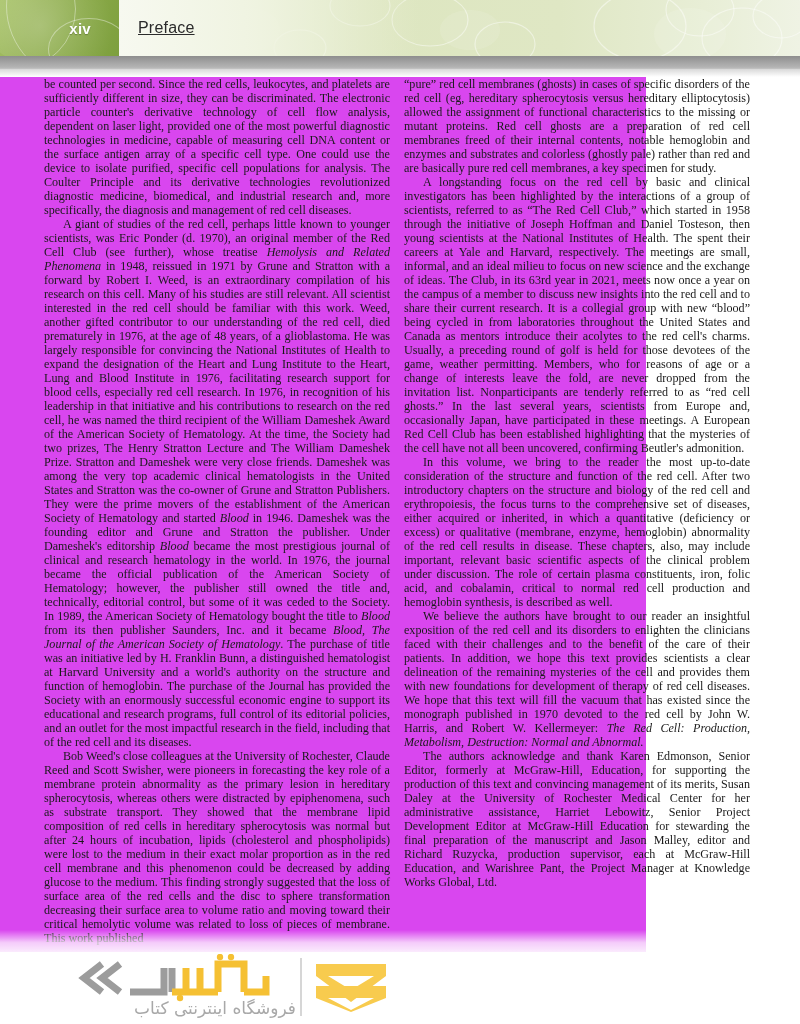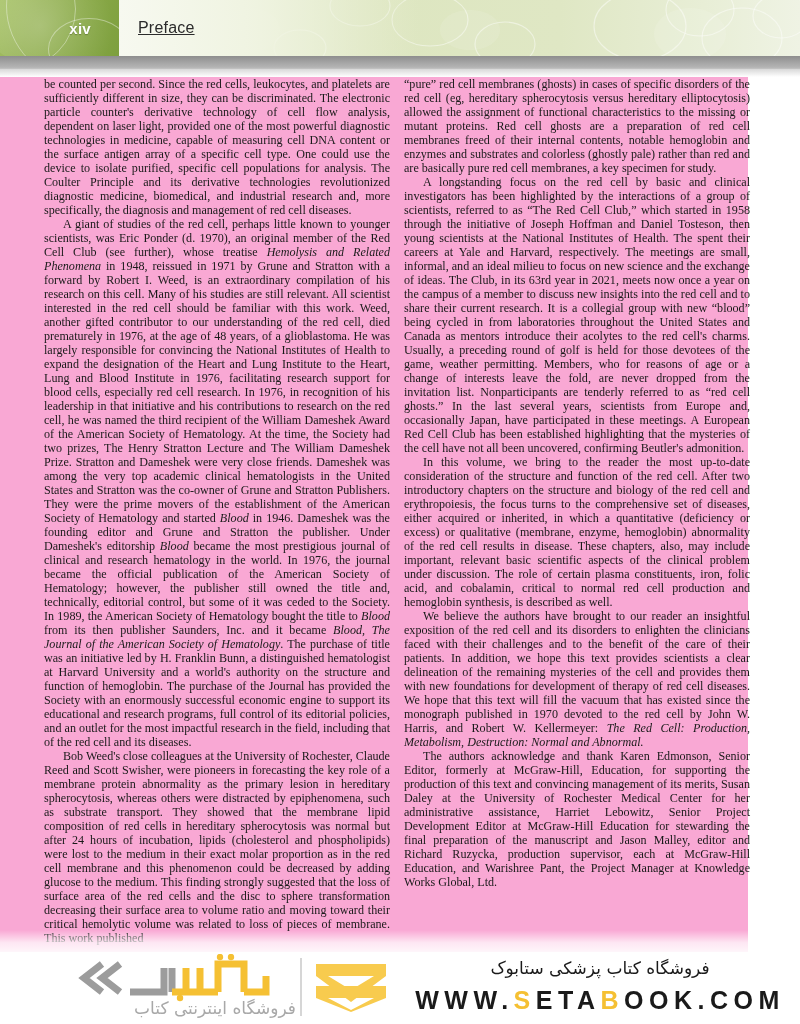--- a/index.html
+++ b/index.html
@@ -9,23 +9,23 @@
   body {
     width: 800px;
     height: 1024px;
     overflow: hidden;
     background: #ffffff;
     font-family: "Liberation Serif", serif;
   }
 
   .page {
     position: relative;
-    width: 748px;
+    width: 646px;
     height: 1024px;
-    background: #f9a8d4;
+    background: #d946ef;
   }
 
   
   .header-banner {
     position: absolute;
     left: 0;
     top: 0;
     width: 800px;
     height: 56px;
     overflow: hidden;
@@ -350,20 +350,16 @@
       <svg class="logo-emblem" viewBox="0 0 74 54">
         <g fill="#f8cb4e">
           <polygon points="2,4 37,4 37,16 14,16 37,30 37,42 2,16"></polygon>
           <polygon points="72,4 37,4 37,16 60,16 37,30 37,42 72,16"></polygon>
           <polygon points="2,26 37,26 37,38 14,38 37,50 37,52 2,38"></polygon>
           <polygon points="72,26 37,26 37,38 60,38 37,50 37,52 72,38"></polygon>
         </g>
       </svg>
     </div>
 
-    <div class="footer-right">
-      <div class="footer-persian">فروشگاه کتاب پزشکی ستابوک</div>
-      <div class="footer-url"><span>WWW.</span><span class="gold">S</span><span>ETA</span><span class="gold">B</span><span>OOK.COM</span></div>
-    </div>
 
   </div>
 
 </div>
 
 </body></html>

